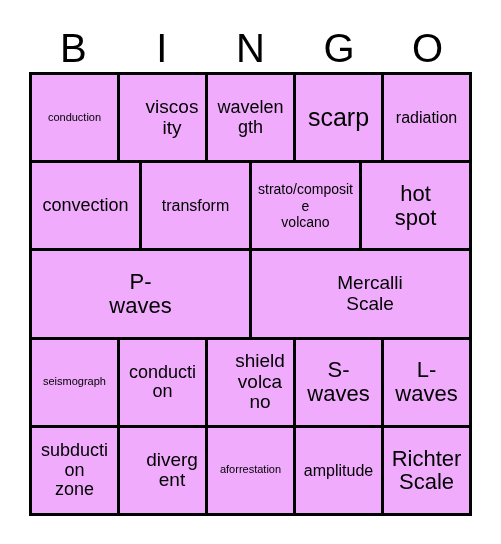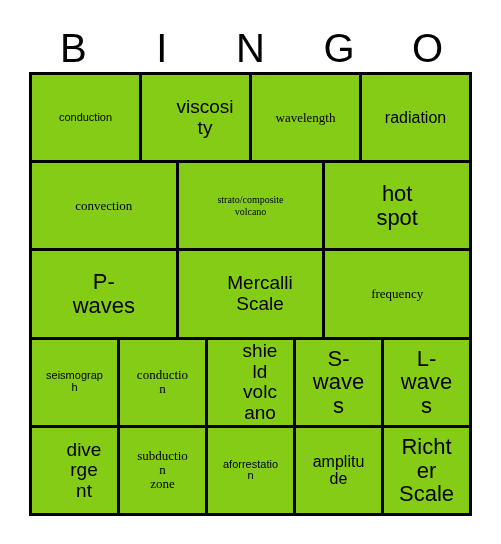--- a/index.html
+++ b/index.html
@@ -62,41 +62,41 @@
   .grid-row {
     flex: 1 1 0;
     display: flex;
     flex-direction: row;
   }
   .cell {
     flex: 1 1 0;
     box-sizing: border-box;
     border-right: 3px solid #000000;
     border-bottom: 3px solid #000000;
-    background: #84cc16;
+    background: #f0abfc;
     display: flex;
     align-items: center;
     justify-content: center;
     text-align: center;
     overflow: hidden;
-    padding: 1px 14px;
+    padding: 1px 6px;
   }
   .cell-text {
     display: block;
     width: 100%;
     line-height: 1.08;
     white-space: pre-line;
     word-break: break-word;
     color: #000000;
   }
 
   
-  .fs-xs   { font-size: 10px;  line-height: 1.18; font-family: Liberation Serif, serif; }
+  .fs-xs   { font-size: 14px;  line-height: 1.18; }
   .fs-sm   { font-size: 11px; }
-  .fs-md   { font-size: 13px; font-family: Liberation Serif, serif; }
+  .fs-md   { font-size: 18px; }
   .fs-lg   { font-size: 16px; }
   .fs-xl   { font-size: 19px; margin-left: 19px; }
   .fs-2xl  { font-size: 22px; }
   .fs-3xl  { font-size: 25px; }
   .fs-4xl  { font-size: 22px; }
 </style>
 </head>
 <body>
 
 <div id="card">
@@ -115,50 +115,53 @@
       <div class="cell">
           <span class="cell-text fs-sm">conduction</span>
         </div>
       <div class="cell">
           <span class="cell-text fs-xl">viscosity</span>
         </div>
       <div class="cell">
           <span class="cell-text fs-md">wavelength</span>
         </div>
       <div class="cell">
+          <span class="cell-text fs-3xl">scarp</span>
+        </div>
+      <div class="cell">
           <span class="cell-text fs-lg">radiation</span>
         </div>
     </div>
 
     <div class="grid-row">
       <div class="cell">
           <span class="cell-text fs-md">convection</span>
+        </div>
+      <div class="cell">
+          <span class="cell-text fs-lg">transform</span>
         </div>
       <div class="cell">
           <span class="cell-text fs-xs">strato/composite
 volcano</span>
         </div>
       <div class="cell">
           <span class="cell-text fs-4xl">hot
 spot</span>
         </div>
     </div>
 
     <div class="grid-row">
       <div class="cell">
           <span class="cell-text fs-2xl">P-
 waves</span>
         </div>
       <div class="cell">
           <span class="cell-text fs-xl">Mercalli
 Scale</span>
         </div>
-      <div class="cell">
-          <span class="cell-text fs-md">frequency</span>
-        </div>
     </div>
 
     <div class="grid-row">
       <div class="cell">
           <span class="cell-text fs-sm">seismograph</span>
         </div>
       <div class="cell">
           <span class="cell-text fs-md">conduction</span>
         </div>
       <div class="cell">
@@ -170,27 +173,27 @@
 waves</span>
         </div>
       <div class="cell">
           <span class="cell-text fs-2xl">L-
 waves</span>
         </div>
     </div>
 
     <div class="grid-row">
       <div class="cell">
-          <span class="cell-text fs-xl">divergent</span>
-        </div>
-      <div class="cell">
           <span class="cell-text fs-md">subduction
 zone</span>
         </div>
       <div class="cell">
+          <span class="cell-text fs-xl">divergent</span>
+        </div>
+      <div class="cell">
           <span class="cell-text fs-sm">aforrestation</span>
         </div>
       <div class="cell">
           <span class="cell-text fs-lg">amplitude</span>
         </div>
       <div class="cell">
           <span class="cell-text fs-2xl">Richter
 Scale</span>
         </div>
     </div>

